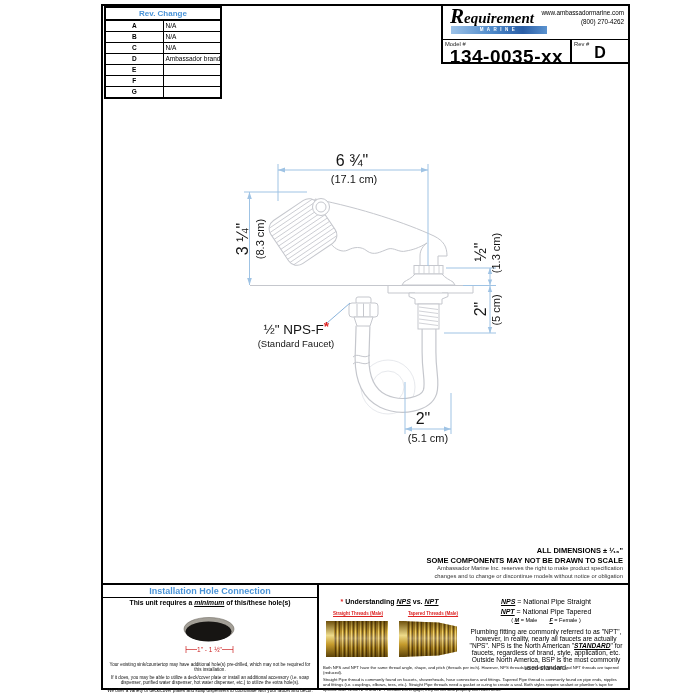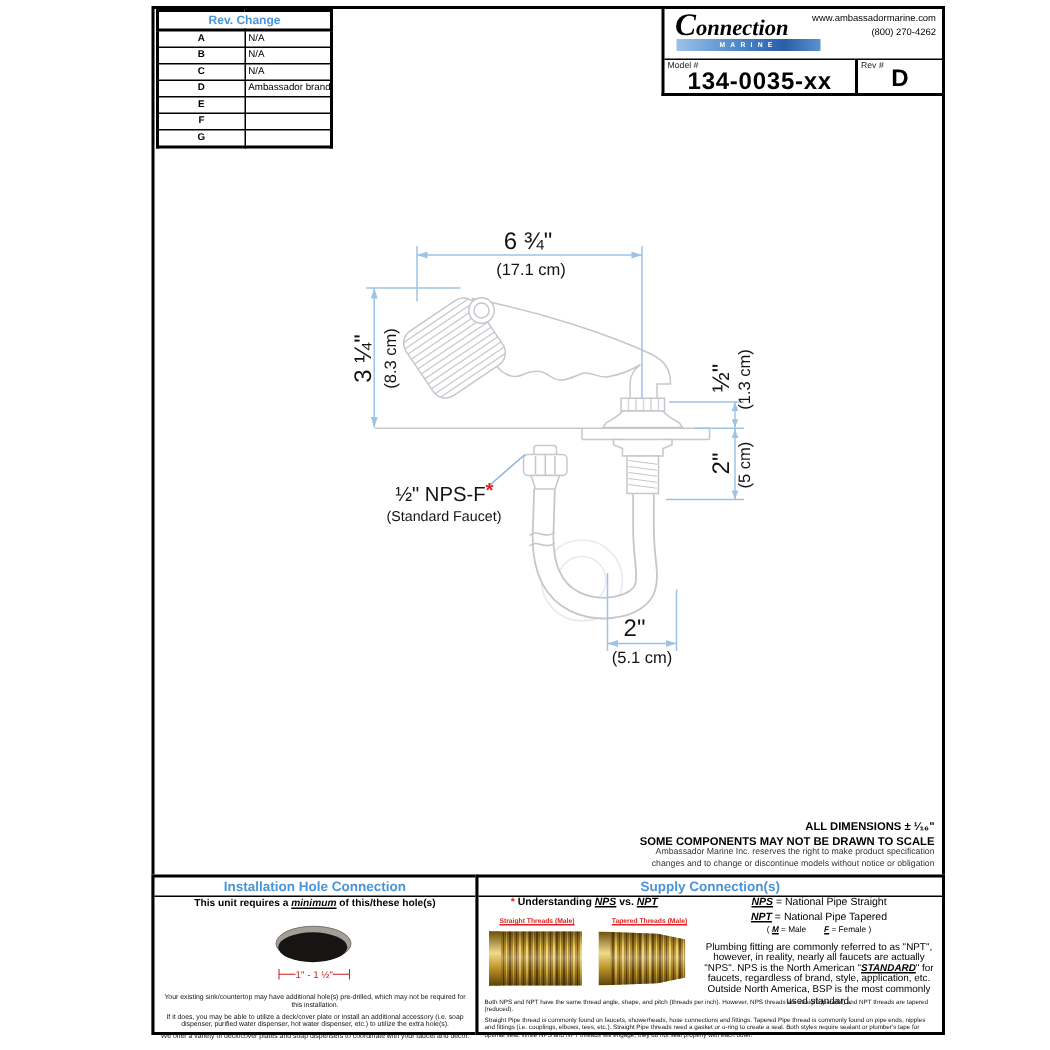--- a/index.html
+++ b/index.html
@@ -19,21 +19,21 @@
   .logo{position:absolute;left:7px;top:3px;width:100px;}
   .logo-word{font-family:"Liberation Serif",serif;font-weight:bold;font-style:italic;font-size:15px;line-height:15px;letter-spacing:0px;}
   .logo-word::first-letter{font-size:21px;}
   .logo-bar{position:absolute;left:1px;top:17px;width:96px;height:8px;background:linear-gradient(90deg,#9cc2e8,#4a86c8 45%,#2a5ea6 75%,#5b93d0);display:flex;align-items:center;justify-content:center;}
   .logo-bar span{color:#fff;font-size:4.5px;font-weight:bold;letter-spacing:3.5px;line-height:8px;}
   .contact{position:absolute;right:4px;top:3px;text-align:right;font-size:6.3px;line-height:8.5px;}
   .tb-model-row{display:flex;height:23.5px;}
   .model-cell{width:127px;border-right:2px solid #000;position:relative;}
   .rev-cell{flex:1;position:relative;}
   .cell-label{position:absolute;left:2px;top:1px;font-size:5.8px;color:#222;}
-  .model-num{position:absolute;left:0;right:0;top:6px;text-align:center;font-size:16px;font-weight:bold;letter-spacing:.5px;}
+  .model-num{position:absolute;left:0;right:0;top:6px;text-align:center;font-size:19px;font-weight:bold;letter-spacing:.5px;}
   .rev-val{position:absolute;left:0;right:0;top:4px;text-align:center;font-size:16px;font-weight:bold;}
 
   
   .drawing{position:absolute;left:215px;top:150px;}
   .drawing text{fill:#141414;font-family:"Liberation Sans",sans-serif;}
   .drawing .big{font-size:16px;}
   .drawing .small{font-size:11px;}
   .drawing .callout{font-size:13.5px;}
   .drawing .callout-sub{font-size:9.5px;}
   .drawing .red{fill:#dd2222;font-weight:bold;}
@@ -113,21 +113,21 @@
       <tr>
           <td class="c1">G</td>
           <td></td>
         </tr>
     </tbody>
   </table>
 
   <div class="title-block">
     <div class="tb-logo-row">
       <div class="logo">
-        <div class="logo-word">Connection</div>
+        <div class="logo-word">Requirement</div>
         <div class="logo-bar">
             <span>MARINE</span>
           </div>
       </div>
       <div class="contact">
         <div>www.ambassadormarine.com</div>
         <div>(800) 270-4262</div>
       </div>
     </div>
     <div class="tb-model-row">
@@ -290,21 +290,20 @@
       <text class="hole-dim" x="193.5" y="652">1" - 1 ½"</text>
     </svg>
     <div class="install-notes">
       <p>Your existing sink/countertop may have additional hole(s) pre-drilled, which may not be required for this installation.</p>
       <p>If it does, you may be able to utilize a deck/cover plate or install an additional accessory (i.e. soap dispenser, purified water dispenser, hot water dispenser, etc.) to utilize the extra hole(s).</p>
       <p>We offer a variety of deck/cover plates and soap dispensers to coordinate with your faucet and decor.</p>
     </div>
   </div>
 
   <div class="box supply-box">
-    <div class="box-header">Supply Connection(s)</div>
     <div class="understanding"><span class="red-txt">*</span><span> Understanding </span><span class="term">NPS</span><span> vs. </span><span class="term">NPT</span></div>
     <div class="thread-label tl-straight"><span>Straight Threads (Male)</span></div>
     <div class="thread-label tl-tapered"><span>Tapered Threads (Male)</span></div>
     <div class="thread thread-straight">
         <div class="cap"></div>
       </div>
     <div class="thread thread-tapered">
         <div class="cap"></div>
       </div>
     <div class="defs">

